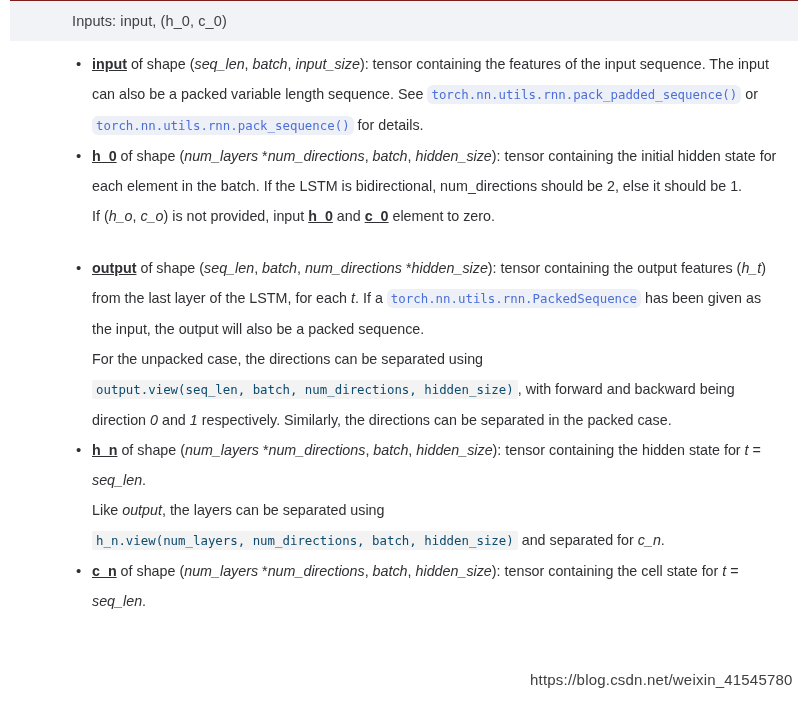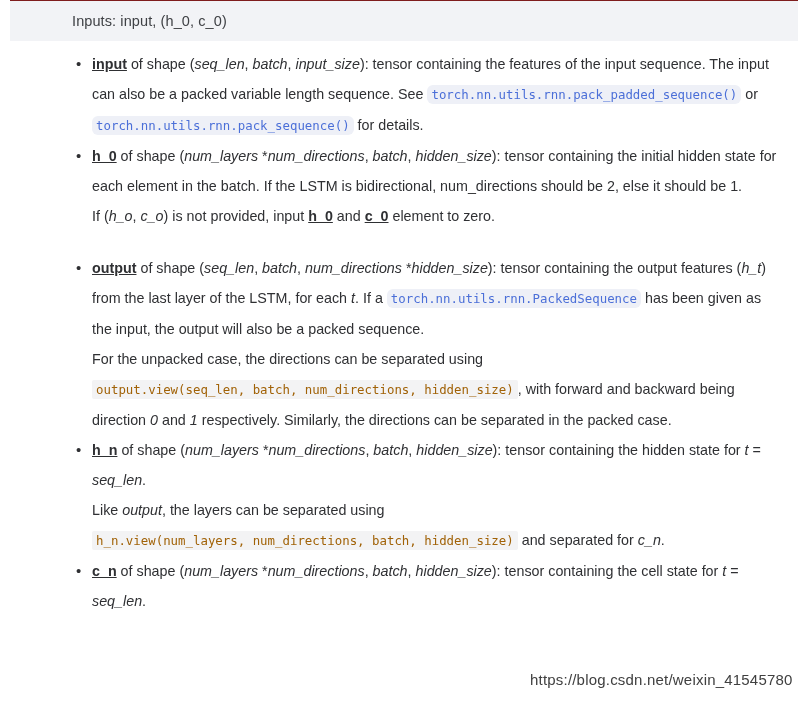--- a/index.html
+++ b/index.html
@@ -87,21 +87,21 @@
     background: #eef0f7;
     padding: 2px 4px;
     border-radius: 6px;
     white-space: nowrap;
     text-align: center;
   }
   
   .code-lit {
     font-family: "DejaVu Sans Mono", "Liberation Mono", monospace;
     font-size: 12.4px;
-    color: #a16207;
+    color: #0c4a6e;
     background: #f3f3f4;
     padding: 2px 4px;
     border-radius: 2px;
     white-space: nowrap;
   }
   .spacer-14 { height: 14px; }
 
   
   .watermark {
     position: absolute;

